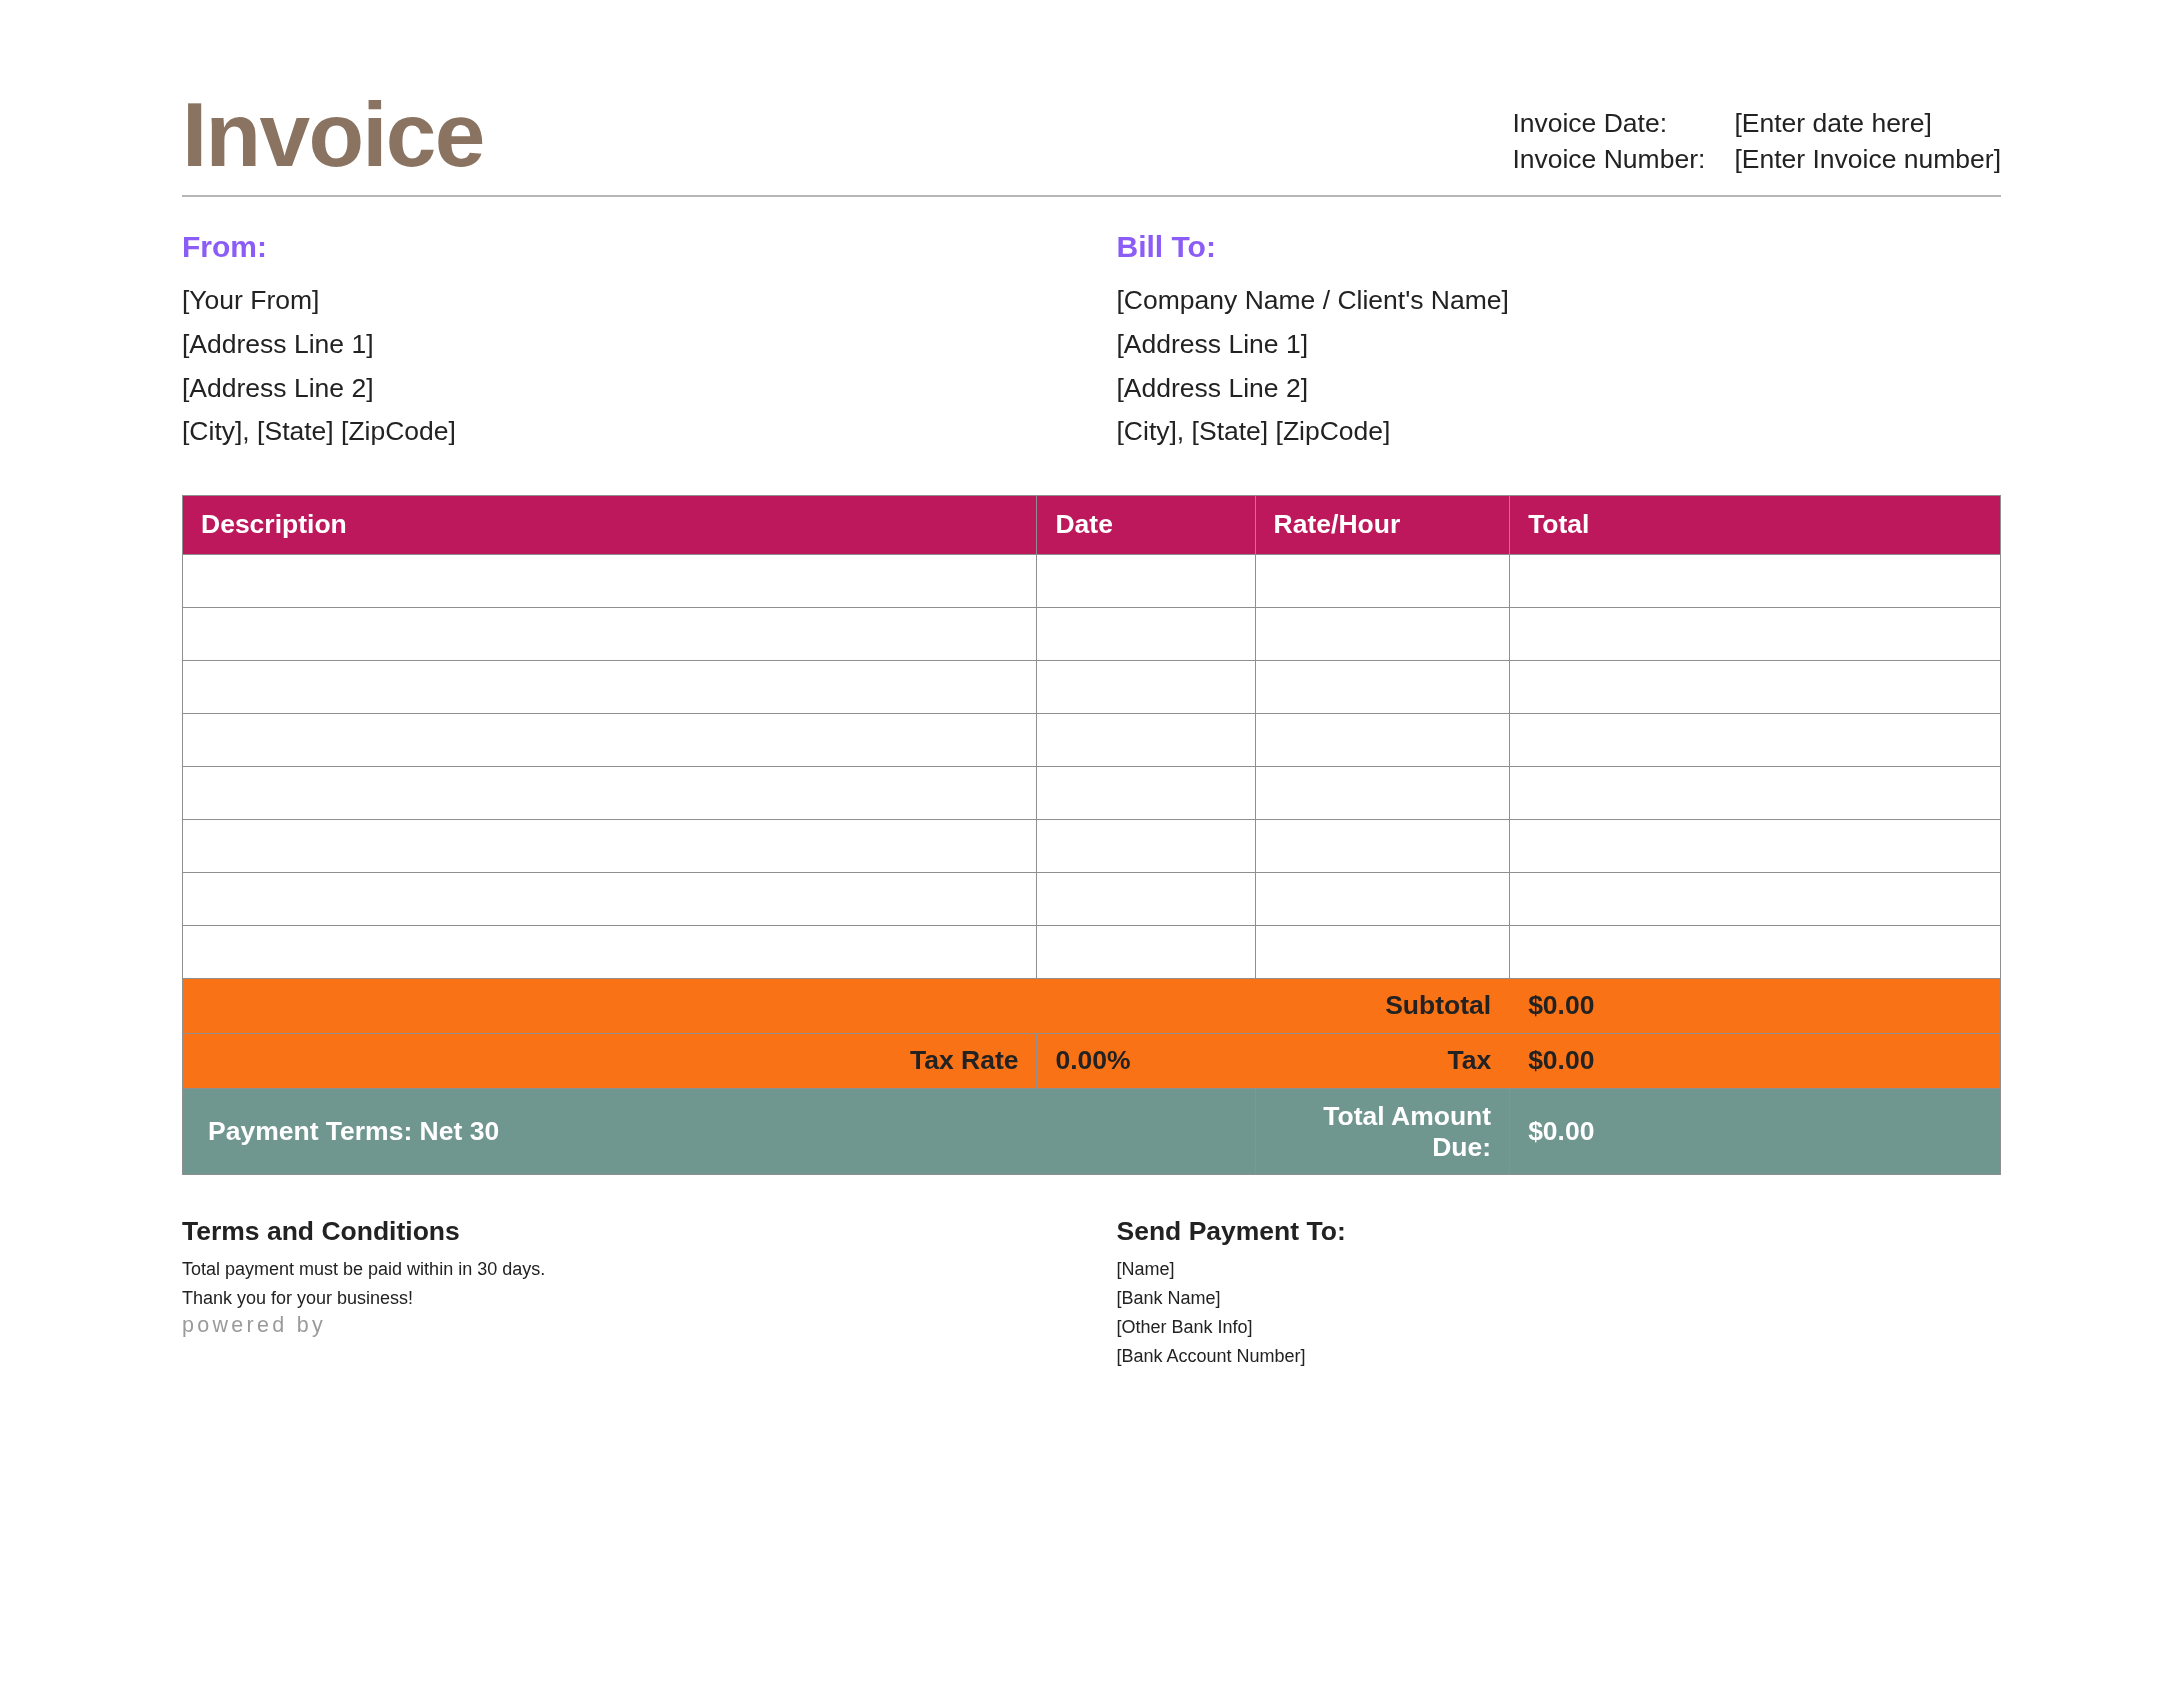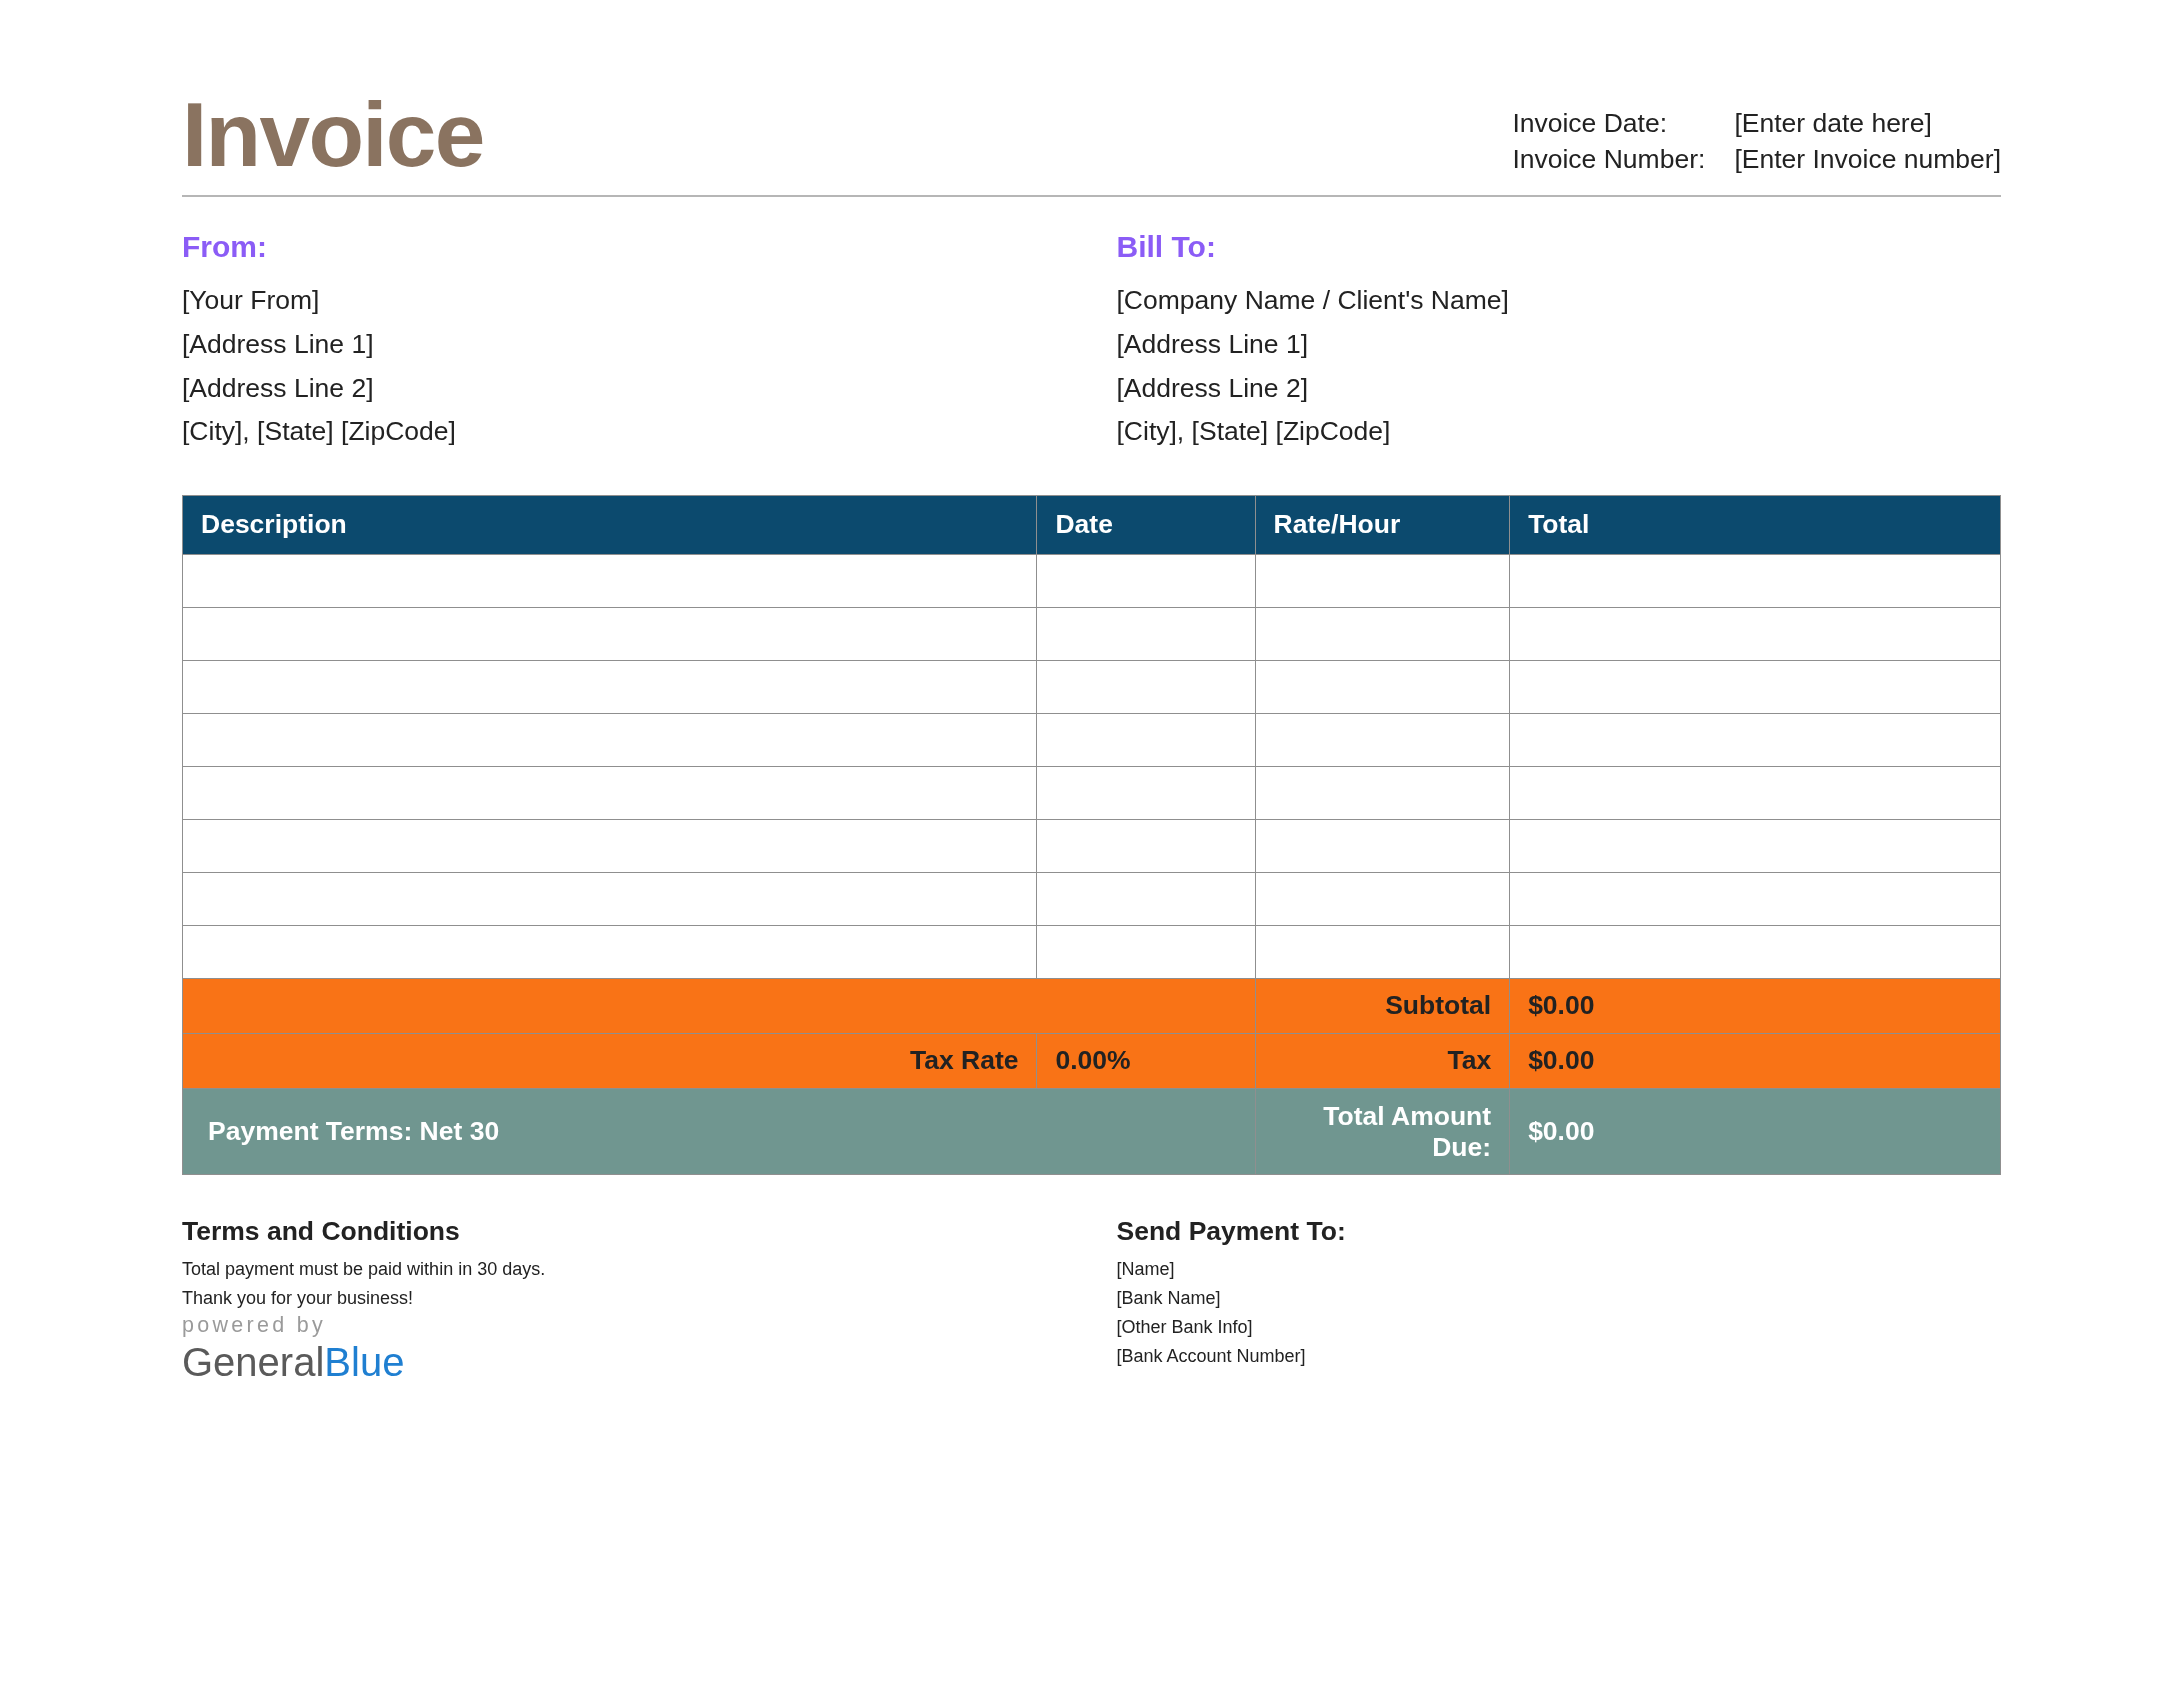--- a/index.html
+++ b/index.html
@@ -48,21 +48,21 @@
     color: #222;
     line-height: 1.65;
   }
   table.items {
     width: 100%;
     border-collapse: collapse;
     margin-top: 41px;
     font-size: 26.5px;
   }
   table.items th {
-    background: #0c4a6e;
+    background: #be185d;
     color: #ffffff;
     font-weight: 600;
     text-align: left;
     padding: 13.2px 18px;
     border: 1.7px solid #8f8f8f;
   }
   table.items td {
     border: 1.7px solid #8f8f8f;
     padding: 11.6px 18px;
     height: 53px;
@@ -236,23 +236,20 @@
   </tbody>
 </table>
 
 <div class="bottom">
   <div class="bottom-block">
     <div class="bottom-heading">Terms and Conditions</div>
     <div class="bottom-line">Total payment must be paid within in 30 days.</div>
     <div class="bottom-line">Thank you for your business!</div>
     <div class="powered">
       <div class="powered-by">powered by</div>
-      <div class="brand">
-        <span class="brand-g">General</span><span class="brand-b">Blue</span>
-      </div>
     </div>
   </div>
   <div class="bottom-block">
     <div class="bottom-heading">Send Payment To:</div>
     <div class="bottom-line">[Name]</div>
     <div class="bottom-line">[Bank Name]</div>
     <div class="bottom-line">[Other Bank Info]</div>
     <div class="bottom-line">[Bank Account Number]</div>
   </div>
 </div>

